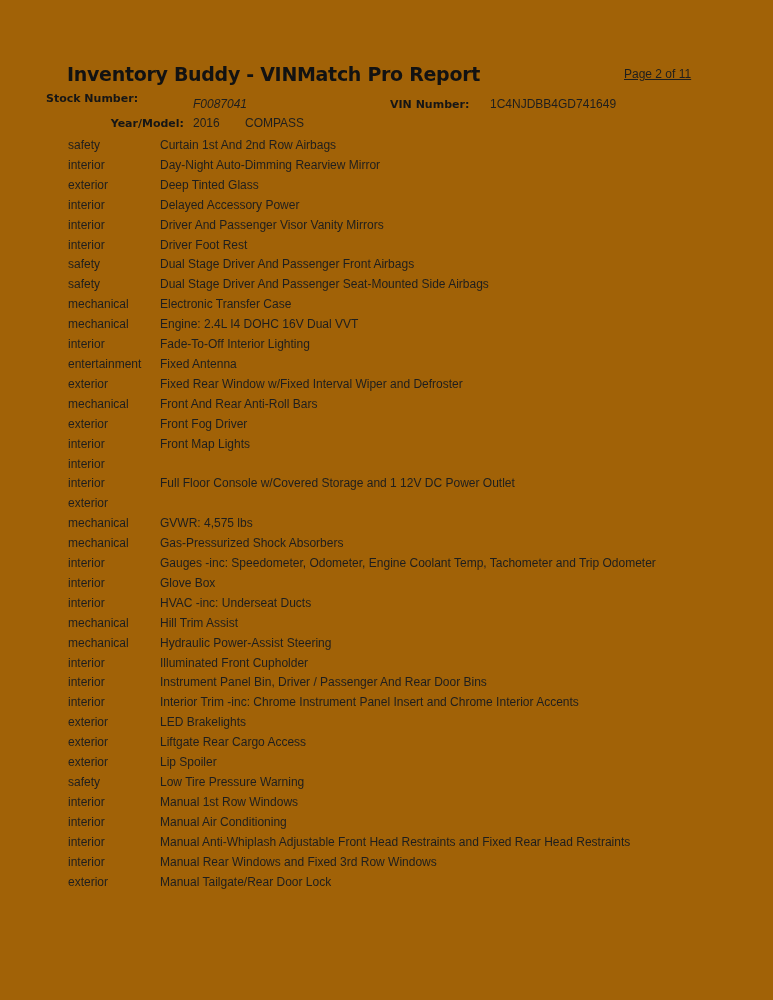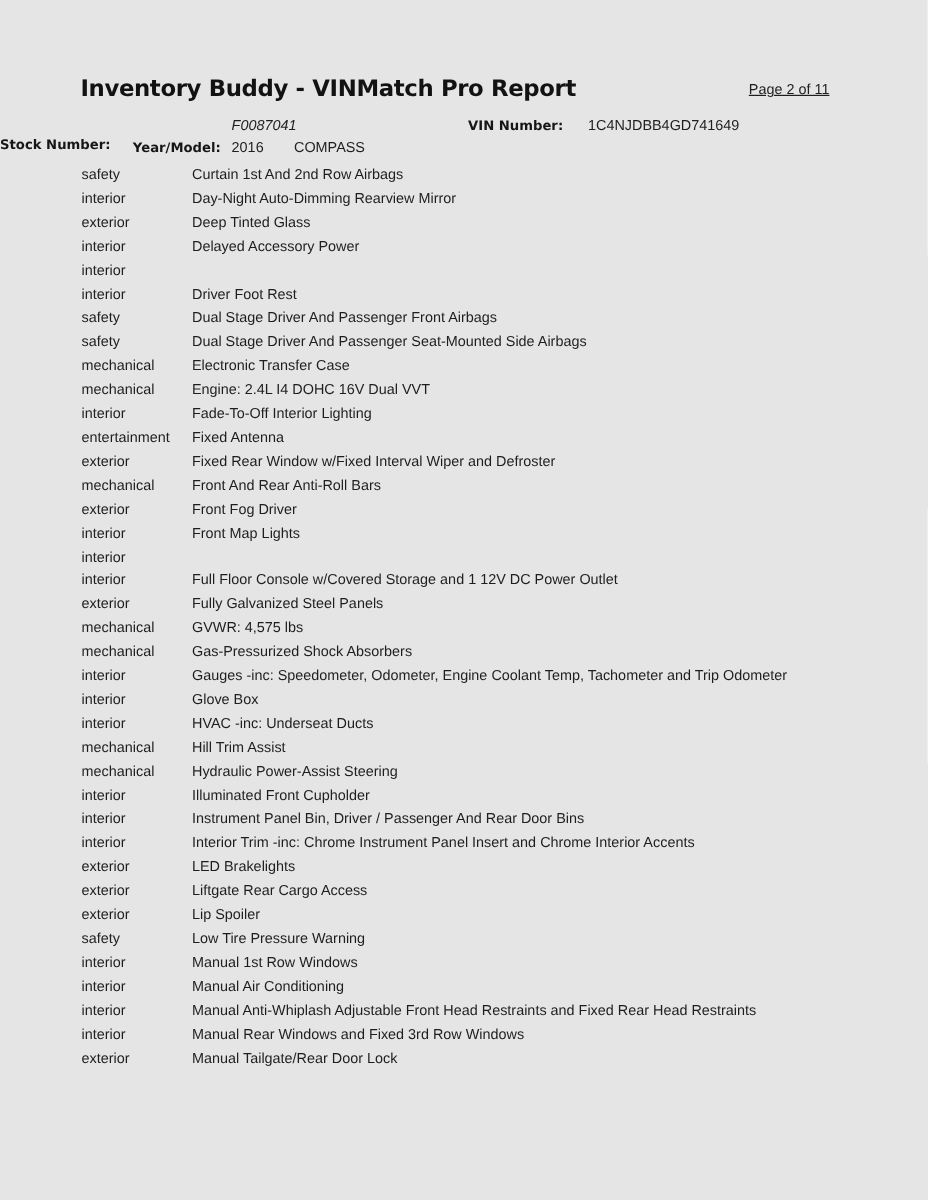--- a/index.html
+++ b/index.html
@@ -8,21 +8,21 @@
     width: 773px;
     height: 1000px;
     position: relative;
     overflow: hidden;
     font-family: "Liberation Sans", sans-serif;
     color: #1e1e1e;
   }
   .report-page {
     position: absolute;
     inset: 0;
-    background: #e5e5e5;
+    background: #a16207;
   }
   .report-title {
     position: absolute;
     left: 67px;
     top: 63px;
     font-family: "DejaVu Sans", sans-serif;
     font-weight: bold;
     font-size: 19px;
     letter-spacing: -0.3px;
     color: #121212;
@@ -44,21 +44,21 @@
     font-size: 11px;
     color: #161616;
     white-space: nowrap;
   }
   .hdr-value {
     position: absolute;
     font-size: 12px;
     color: #1e1e1e;
     white-space: nowrap;
   }
-  .stock-label   { left: 0;  top: 114px;  width: 184px; text-align: left; }
+  .stock-label   { left: 0;  top: 92px;  width: 184px; text-align: center; }
   .stock-value   { left: 193px; top: 97px; font-style: italic; }
   .vin-label     { left: 390px; top: 98px; }
   .vin-value     { left: 490px; top: 97px; }
   .ym-label      { left: 0;  top: 117px; width: 184px; text-align: right; }
   .year-value    { left: 193px; top: 116px; }
   .model-value   { left: 245px; top: 116px; }
   .features-table {
     position: absolute;
     left: 68px;
     top: 138px;
@@ -117,20 +117,21 @@
         <div class="feature-description">Deep Tinted Glass</div>
       </div>
 
       <div class="feature-row">
         <div class="feature-category">interior</div>
         <div class="feature-description">Delayed Accessory Power</div>
       </div>
 
       <div class="feature-row">
         <div class="feature-category">interior</div>
+        <div class="feature-description">Driver And Passenger Visor Vanity Mirrors</div>
       </div>
 
       <div class="feature-row">
         <div class="feature-category">interior</div>
         <div class="feature-description">Driver Foot Rest</div>
       </div>
 
       <div class="feature-row">
         <div class="feature-category">safety</div>
         <div class="feature-description">Dual Stage Driver And Passenger Front Airbags</div>
@@ -185,21 +186,20 @@
         <div class="feature-category">interior</div>
       </div>
 
       <div class="feature-row">
         <div class="feature-category">interior</div>
         <div class="feature-description">Full Floor Console w/Covered Storage and 1 12V DC Power Outlet</div>
       </div>
 
       <div class="feature-row">
         <div class="feature-category">exterior</div>
-        <div class="feature-description">Fully Galvanized Steel Panels</div>
       </div>
 
       <div class="feature-row">
         <div class="feature-category">mechanical</div>
         <div class="feature-description">GVWR: 4,575 lbs</div>
       </div>
 
       <div class="feature-row">
         <div class="feature-category">mechanical</div>
         <div class="feature-description">Gas-Pressurized Shock Absorbers</div>

